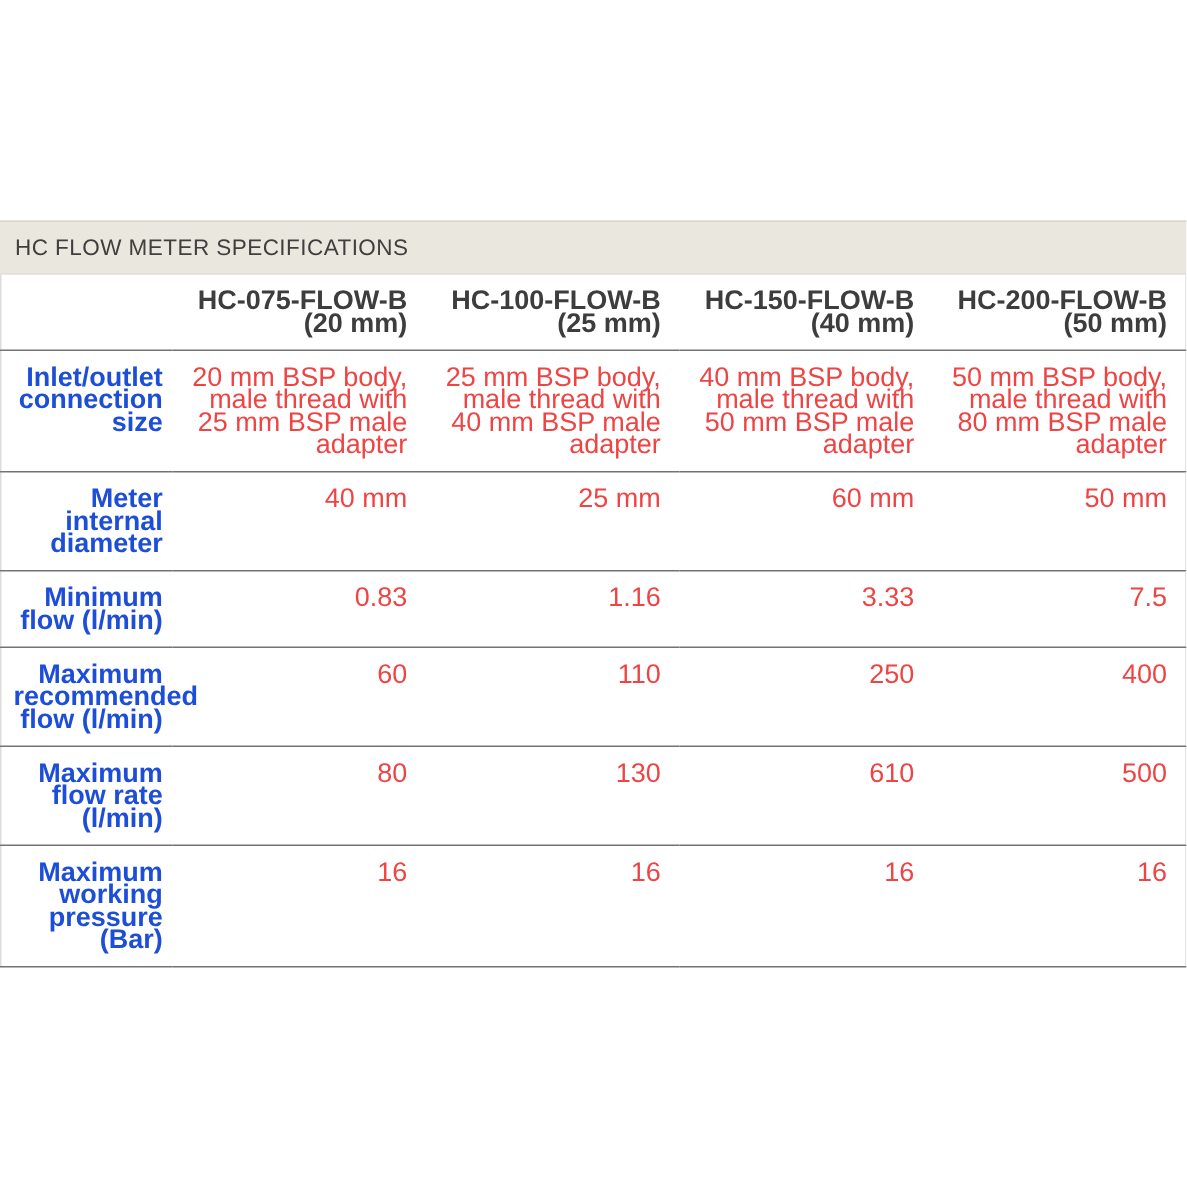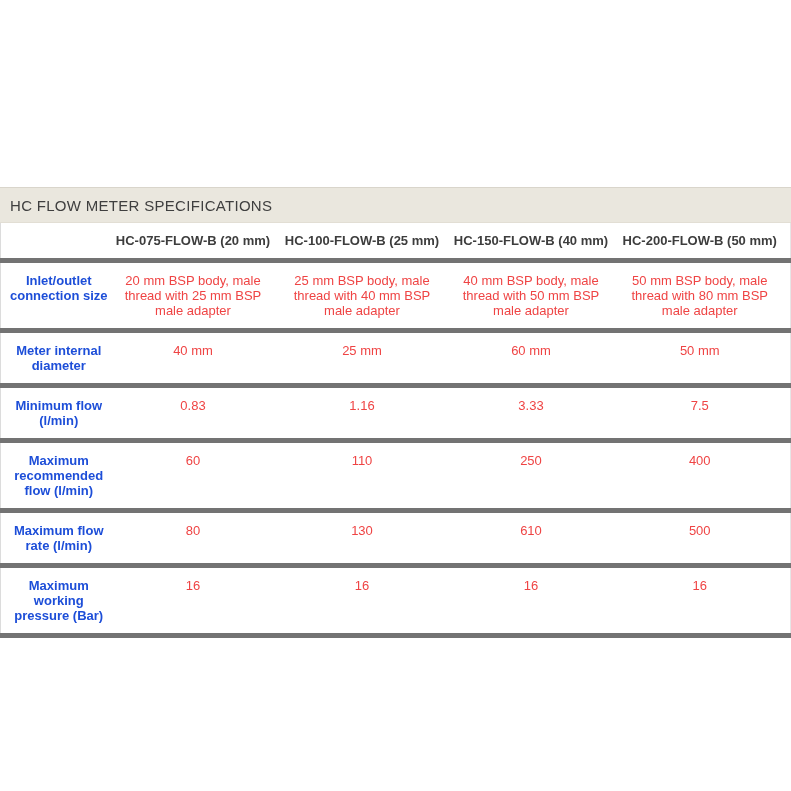--- a/index.html
+++ b/index.html
@@ -13,21 +13,20 @@
   .page {
     width: 791px;
     height: 791px;
     position: relative;
   }
   .content {
     position: absolute;
     top: 147px;
     left: 0;
     width: 791px;
-    margin-top: 40px;
   }
   .title-bar {
     width: 100%;
     height: 36px;
     background: #eae7de;
     border-top: 1px solid #d9d5cb;
     border-bottom: 1px solid #e2ded4;
     display: flex;
     align-items: center;
     padding: 0 10px;
@@ -40,25 +39,25 @@
     border-collapse: collapse;
     table-layout: fixed;
     border-left: 1px solid #dcdcdc;
     border-right: 1px solid #e6e6e6;
   }
   table.spec-table col.c-label { width: 114px; }
   table.spec-table col.c-data  { width: 169px; }
   table.spec-table th,
   table.spec-table td {
     vertical-align: top;
-    text-align: center;
+    text-align: right;
     padding: 10px 12px 10px 0;
-    font-size: 13px;
+    font-size: 18px;
     line-height: 15px;
-    border-bottom: 5px solid #737373;
+    border-bottom: 1px solid #737373;
   }
   table.spec-table th.label-col,
   table.spec-table td.row-label {
     padding-left: 8px;
     padding-right: 6px;
   }
   thead th {
     font-weight: bold;
     color: #3d3d3d;
     padding-top: 11px;

